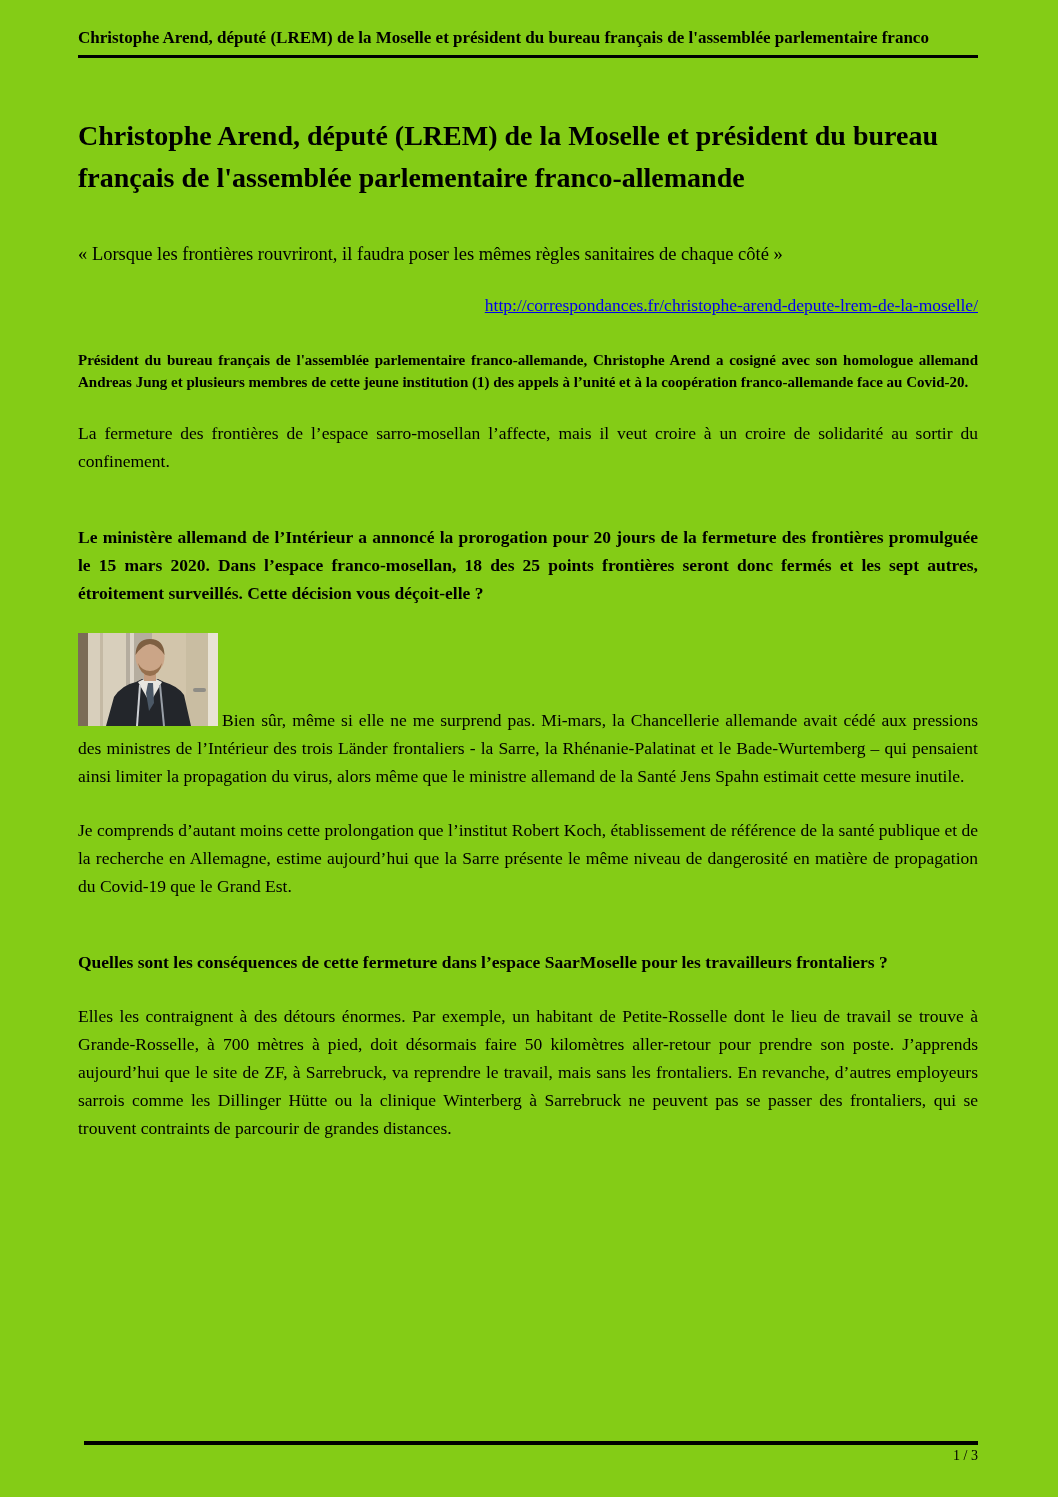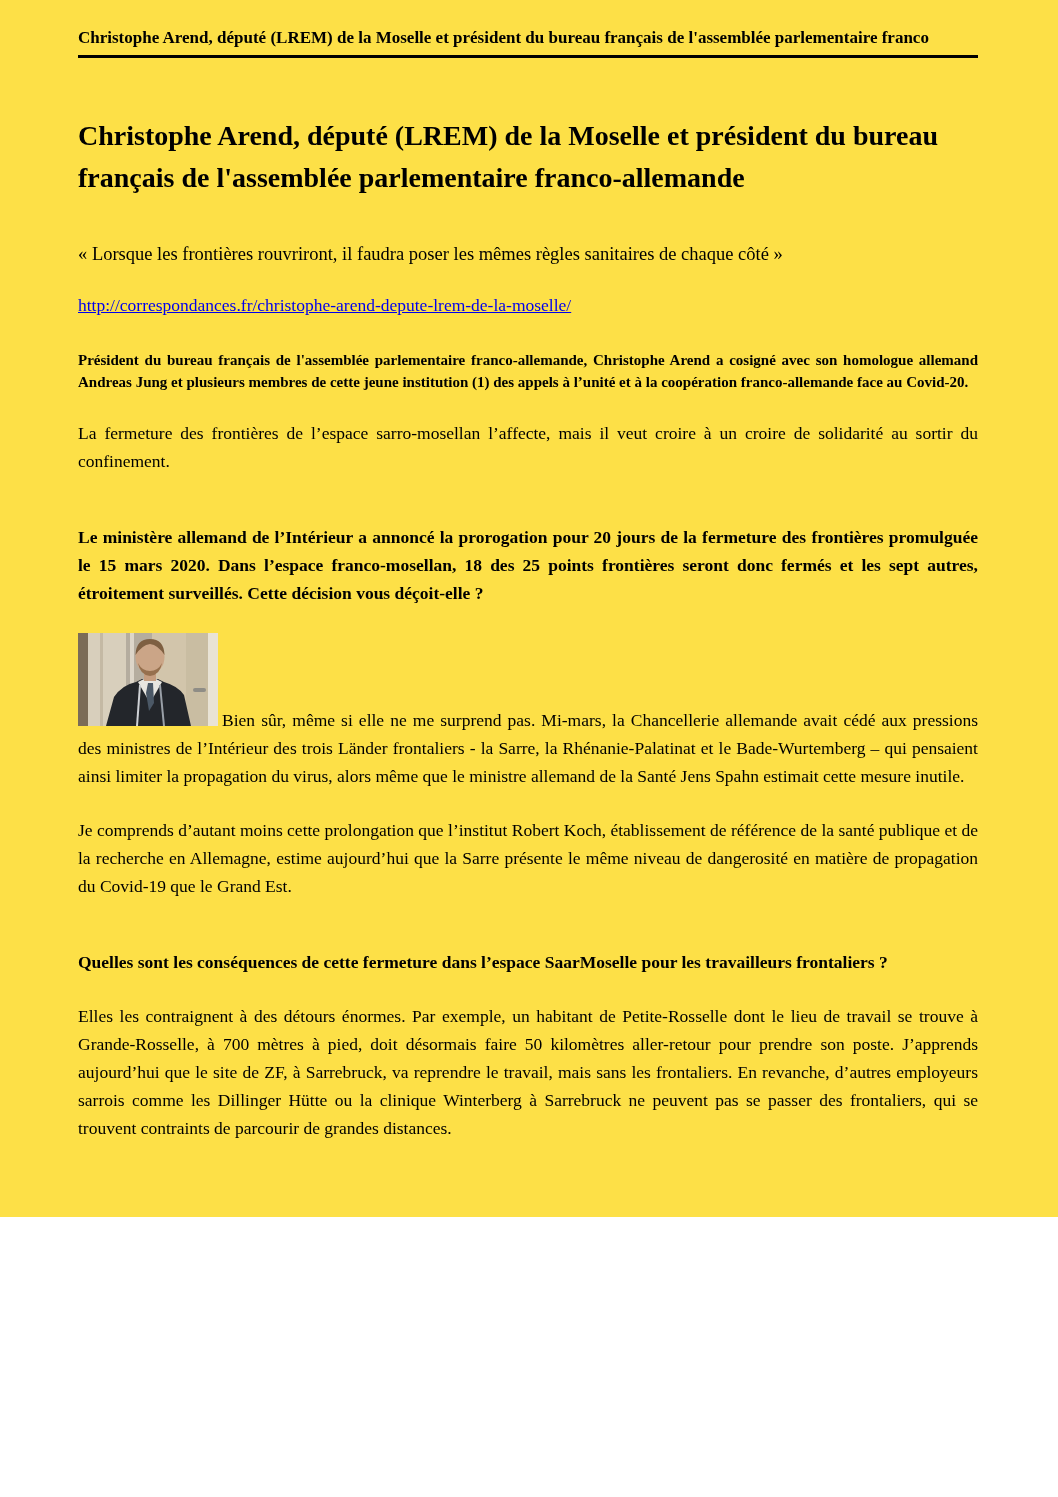--- a/index.html
+++ b/index.html
@@ -1,21 +1,21 @@
 <!DOCTYPE html>
 <html lang="fr"><head>
 <meta charset="utf-8">
 <style>
   * { margin: 0; padding: 0; box-sizing: border-box; }
   html, body { background: #ffffff; }
   .page {
     position: relative;
     width: 1058px;
-    height: 1217px;
-    background: #fde047;
+    height: 1497px;
+    background: #84cc16;
     color: #000000;
     font-family: "Liberation Serif", "DejaVu Serif", serif;
     overflow: hidden;
   }
   .content {
     position: absolute;
     left: 78px;
     right: 80px;
     top: 0;
   }
@@ -48,21 +48,21 @@
     margin-top: 42px;
     font-size: 18.5px;
     line-height: 26px;
   }
   .article-byline {
     margin-top: 106px;
     font-size: 18px;
     font-weight: bold;
     line-height: 24px;
   }
-  .article-link-row { margin-top: 28px; }
+  .article-link-row { margin-top: 28px; text-align: right; }
   .article-link {
     font-size: 17.5px;
     color: #0000ee;
     text-decoration: underline;
     cursor: pointer;
   }
   .article-lede {
     margin-top: 33px;
     font-size: 15px;
     font-weight: bold;

